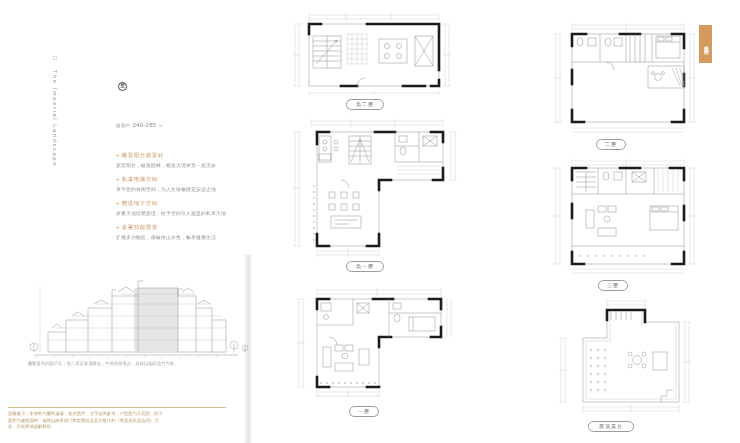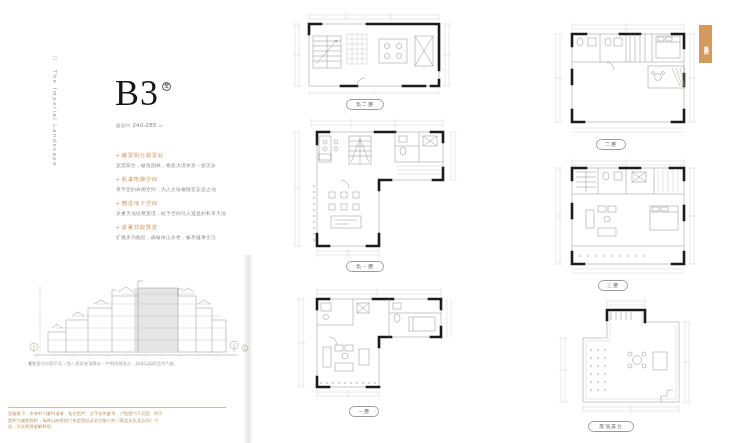--- a/index.html
+++ b/index.html
@@ -53,21 +53,20 @@
 <body>
 
 <div class="page">
 
   <div class="brand-vert">
     <span class="sq">□</span>
     <span>The Imperial Landscape</span>
   </div>
 
   <div class="unit-head">
-    <div class="unit-code">B3</div>
     <div class="unit-side">
       <div class="unit-type">户型</div>
       <div class="unit-badge">S</div>
     </div>
   </div>
   <div class="area-line">
     <span class="small">建面约</span>
     <span>240-285</span>
     <span class="small">㎡</span>
   </div>

